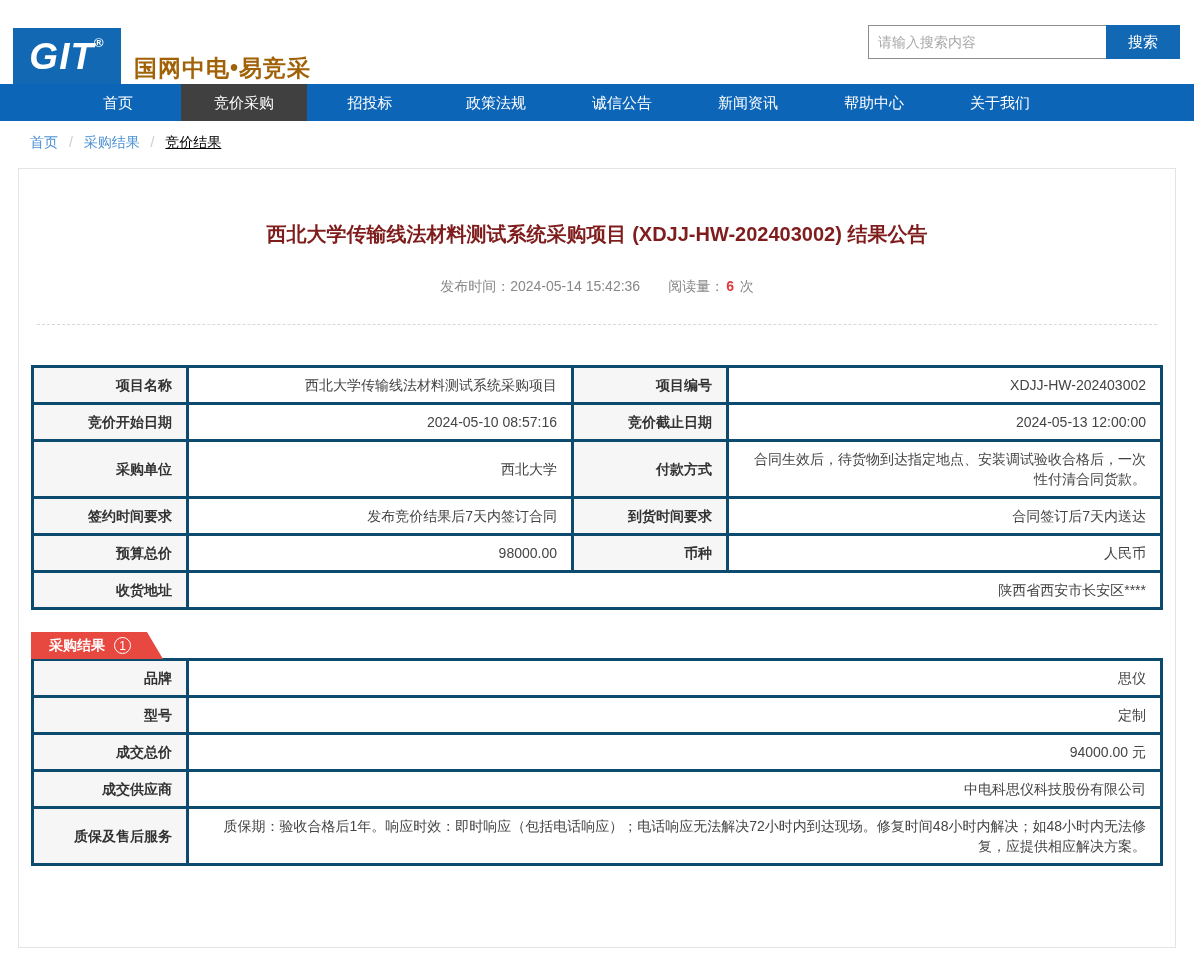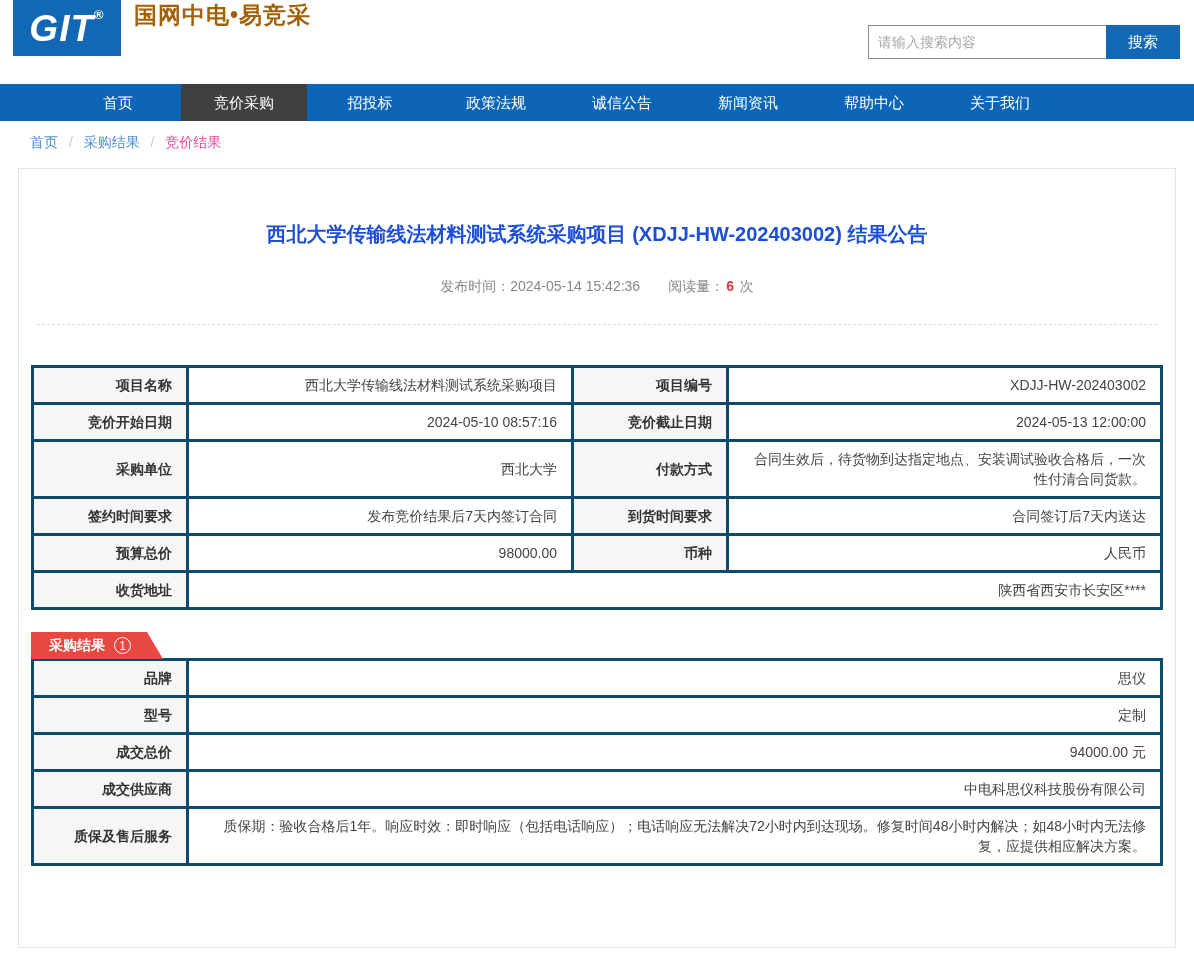--- a/index.html
+++ b/index.html
@@ -5,21 +5,21 @@
   * { margin: 0; padding: 0; box-sizing: border-box; }
   html, body { background: #fff; }
   body {
     width: 1194px;
     font-family: "Liberation Sans", "DejaVu Sans", sans-serif;
     color: #333;
   }
   .page { width: 1194px; min-height: 958px; background: #fff; overflow: hidden; }
 
   
-  .site-header { height: 84px; position: relative; display: flex; align-items: flex-start; background: #fff; }
+  .site-header { height: 84px; position: relative; display: flex; align-items: flex-end; background: #fff; }
   .logo-box {
     margin-left: 13px; width: 108px; height: 56px; background: #1268b3;
     display: flex; align-items: center; justify-content: center; cursor: pointer;
   }
   .logo-git {
     color: #fff; font-weight: bold; font-style: italic; font-size: 37px; letter-spacing: 1px;
     line-height: 1;
   }
   .logo-reg { color: #fff; font-size: 13px; font-style: normal; vertical-align: top; margin-top: -2px; display: inline-block; }
   .brand { margin-left: 13px; font-size: 23px; font-weight: bold; color: #a16207; letter-spacing: 1px; }
@@ -40,28 +40,28 @@
   .nav-item {
     width: 126px; line-height: 37px; text-align: center; color: #fff; font-size: 15px;
     text-decoration: none; cursor: pointer; display: block;
   }
   .nav-item.active { background: #404040; }
 
   
   .breadcrumb { padding: 13px 0 12px 30px; font-size: 14px; color: #999; }
   .breadcrumb a { color: #4a90d2; text-decoration: none; cursor: pointer; }
   .breadcrumb .sep { margin: 0 7px; color: #ccc; }
-  .breadcrumb .current { color: #ec4899; }
+  .breadcrumb .current { color: #000000; text-decoration: underline; }
 
   
   .card {
     margin: 4px 18px 0 18px; background: #fff; border: 1px solid #e4e4e4;
     padding: 0 12px 40px 12px; min-height: 780px;
   }
-  .page-title { padding-top: 52px; text-align: center; font-size: 20px; font-weight: bold; color: #1d4ed8; }
+  .page-title { padding-top: 52px; text-align: center; font-size: 20px; font-weight: bold; color: #7f1d1d; }
   .meta { margin-top: 30px; text-align: center; font-size: 14px; color: #888; }
   .meta .views-label { margin-left: 28px; }
   .meta .red { color: #e4393c; font-weight: bold; margin: 0 2px; }
   .dashed-sep { border: none; border-top: 1px dashed #d9d9d9; margin: 28px 6px 0 6px; }
 
   table { border-collapse: collapse; width: 100%; table-layout: fixed; font-size: 14px; }
   td, th { border: 3px solid #0c4a6e; padding: 7px 14px; line-height: 20px; text-align: right; vertical-align: middle; word-break: break-all; }
   .lbl, th { background: #f6f6f6; font-weight: bold; color: #333; }
   td.val { color: #444; background: #fff; font-weight: normal; }
   .price { color: #e4393c; font-weight: bold; }

